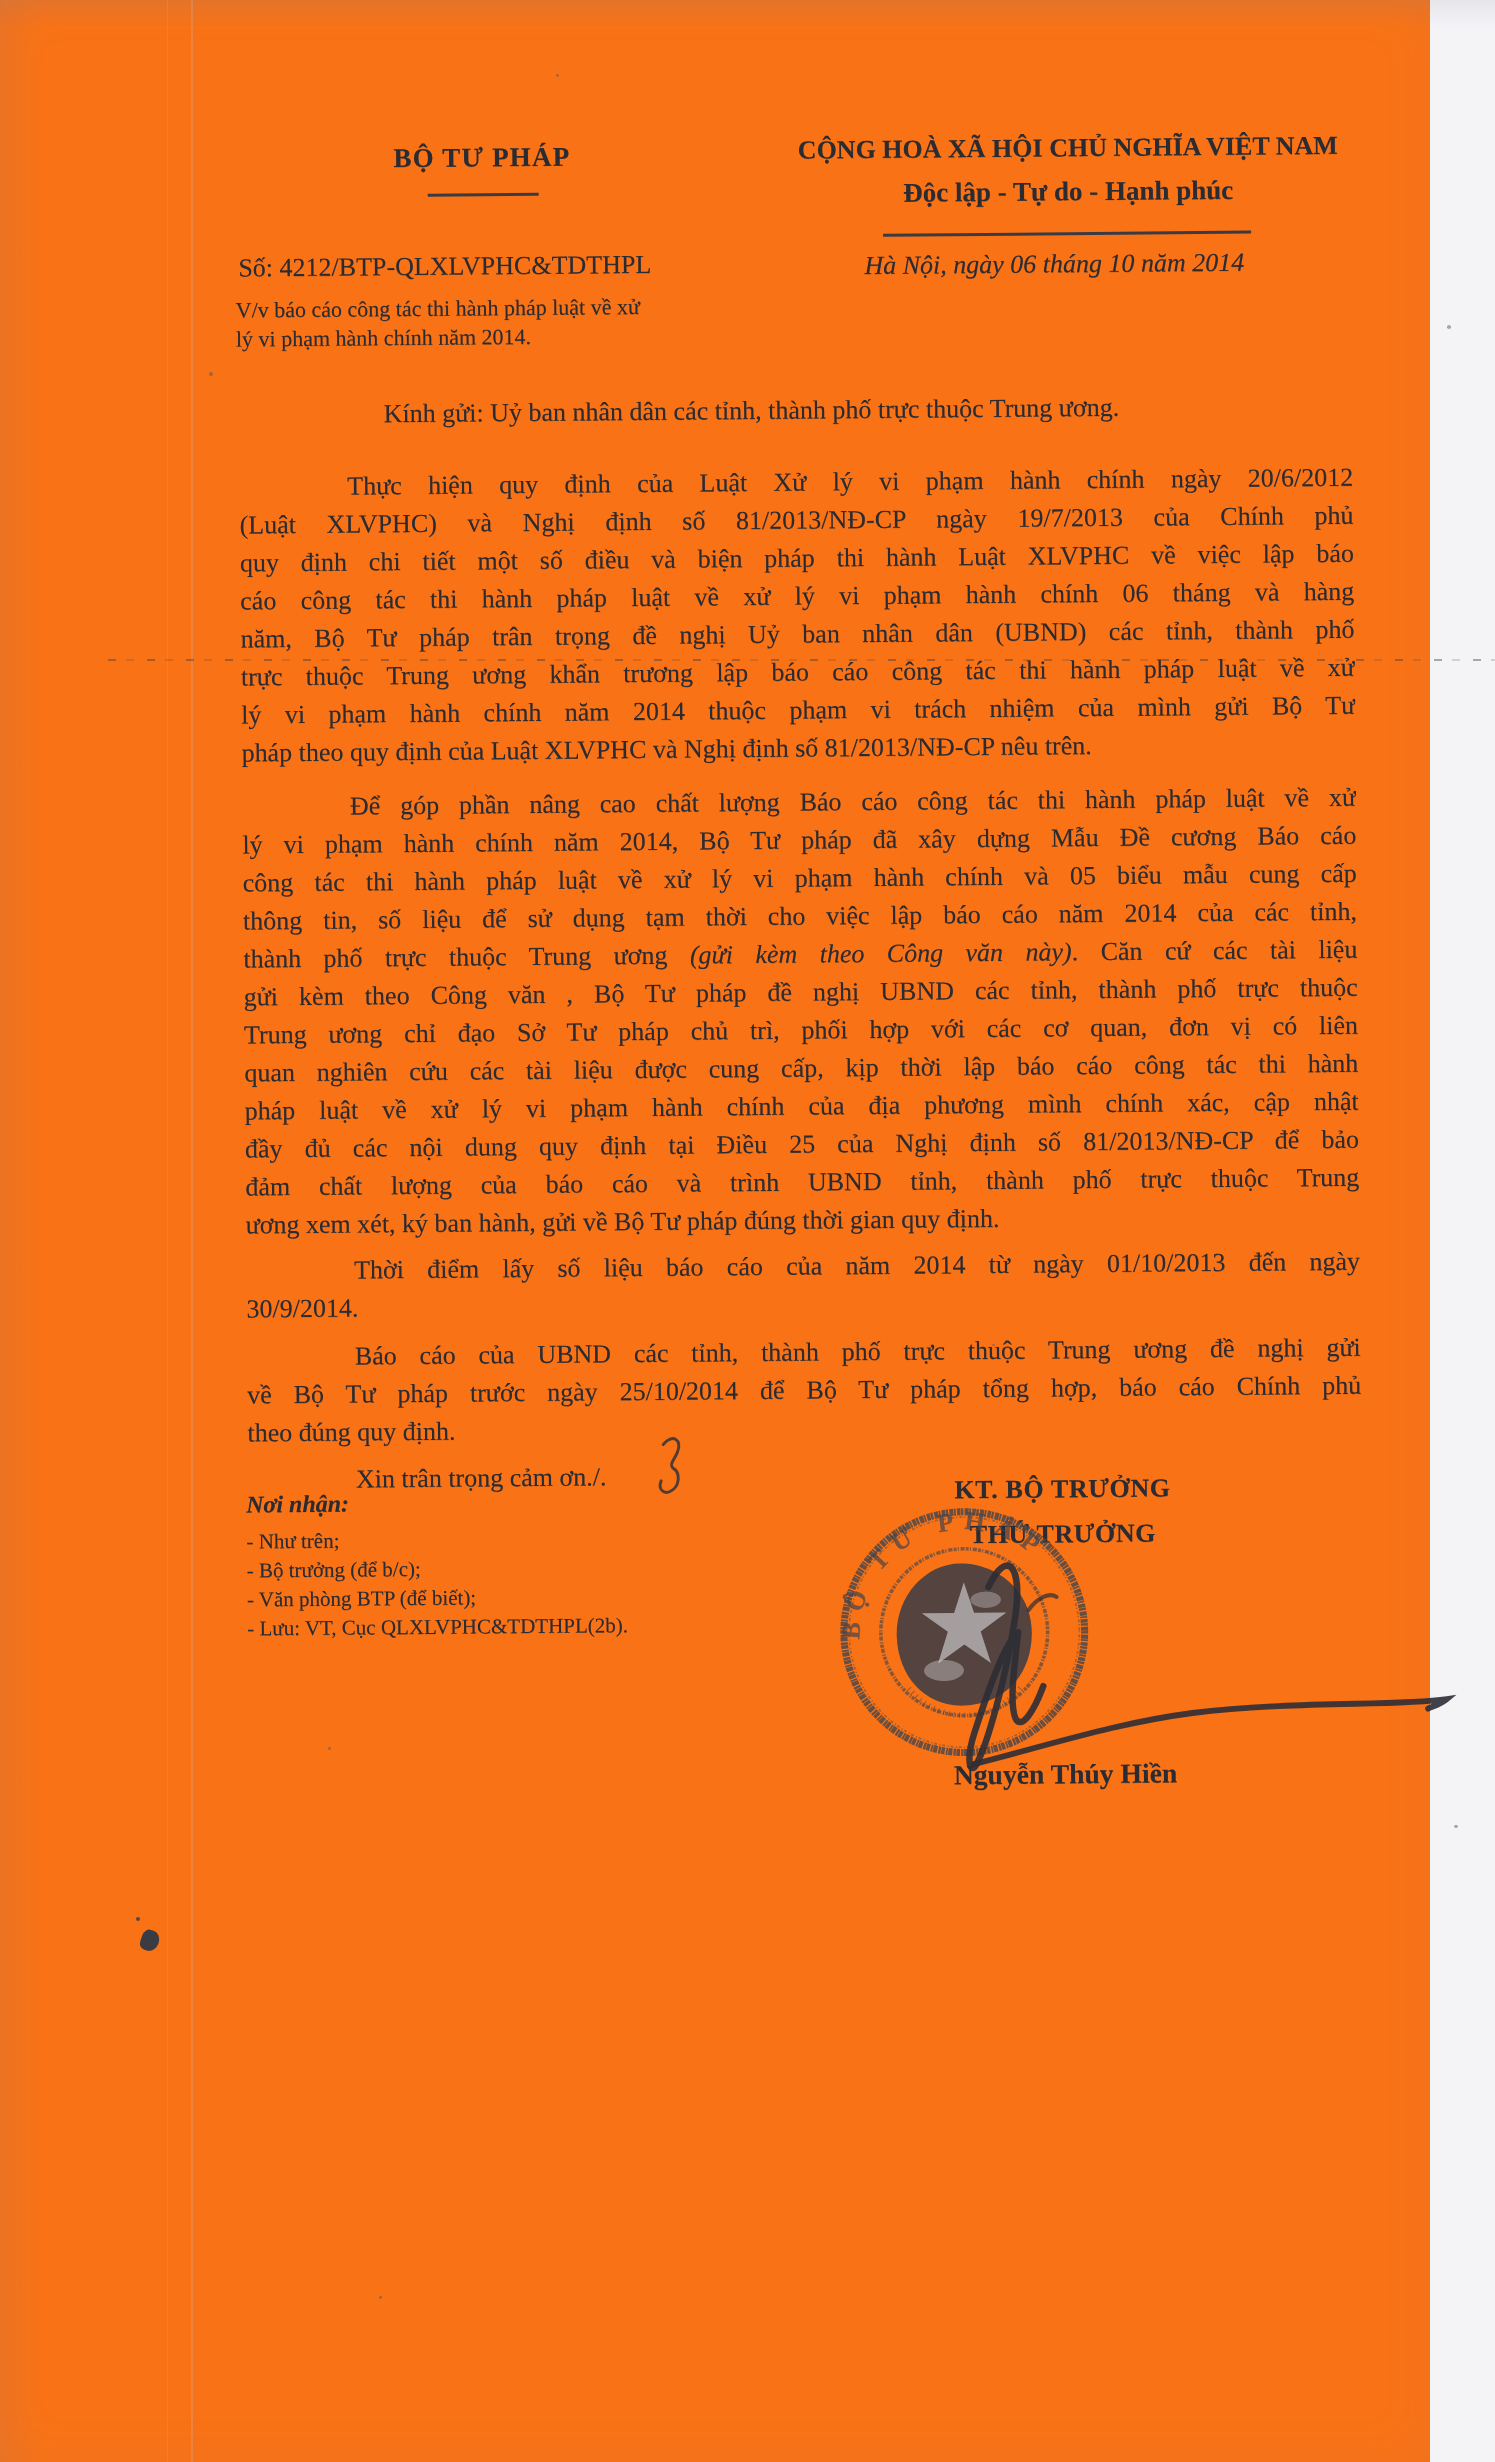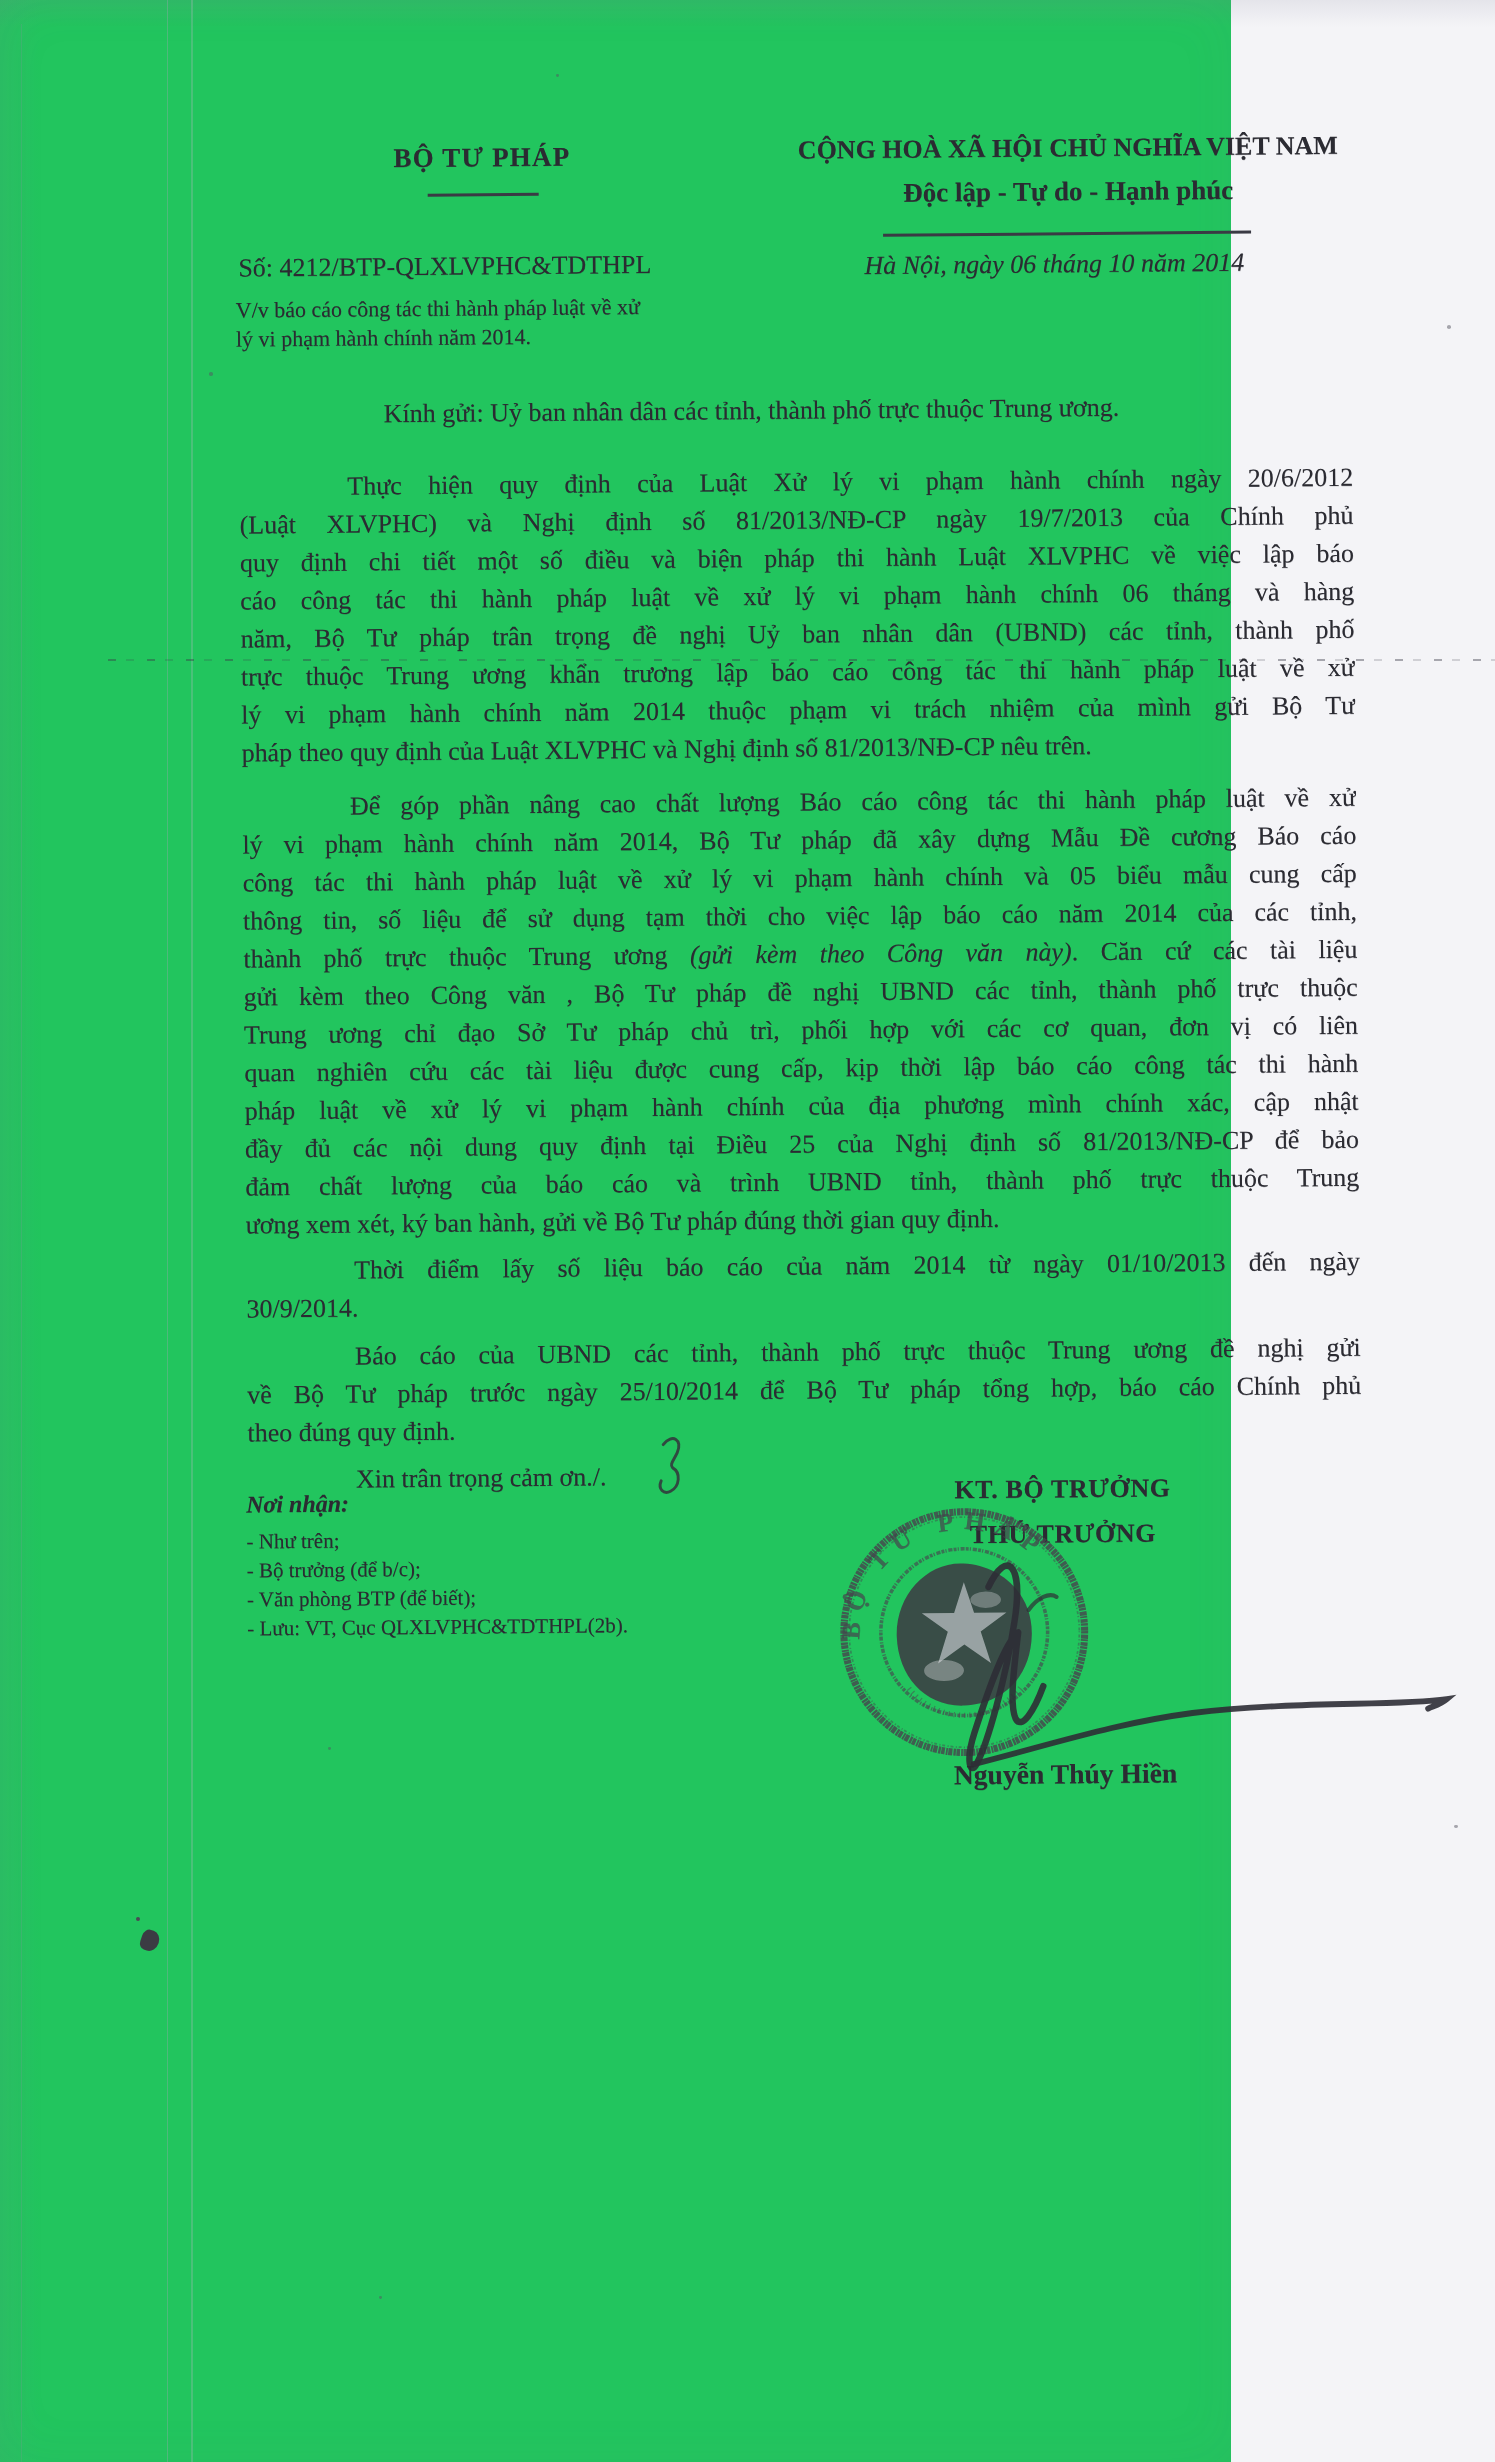--- a/index.html
+++ b/index.html
@@ -2,22 +2,22 @@
 <html style="font-size:9.4px"><head>
 <meta charset="utf-8">
 <style>
   html,body{margin:0;padding:0;}
   body{
     width:1495px;height:2462px;position:relative;overflow:hidden;
     background:#f4f4f7;
     font-family:"Liberation Serif","DejaVu Serif",serif;
   }
   .page{
-    position:absolute;left:0;top:0;width:1231px;height:2462px;
-    background:#22c55e;
+    position:absolute;left:0;top:0;width:1430px;height:2462px;
+    background:#f97316;
     box-shadow:inset 0 0 53px rgba(110,110,135,.07);
   }
   
   .top-shade{position:absolute;left:0;top:0;width:1495px;height:27px;
     background:linear-gradient(180deg,rgba(125,125,150,.13),rgba(125,125,150,0));}
   .left-shade{position:absolute;left:0;top:0;width:41px;height:2462px;
     background:linear-gradient(90deg,rgba(125,125,150,.08),rgba(125,125,150,0));}
   .paper-edge{position:absolute;left:21px;top:23.5px;width:1.2px;height:2439px;background:rgba(140,140,160,.22);}
   .vline-a{position:absolute;left:167px;top:0;width:1.2px;height:2462px;background:rgba(185,160,195,.30);}
   .vline-b{position:absolute;left:191px;top:0;width:1.8px;height:2462px;background:rgba(195,180,205,.26);}

